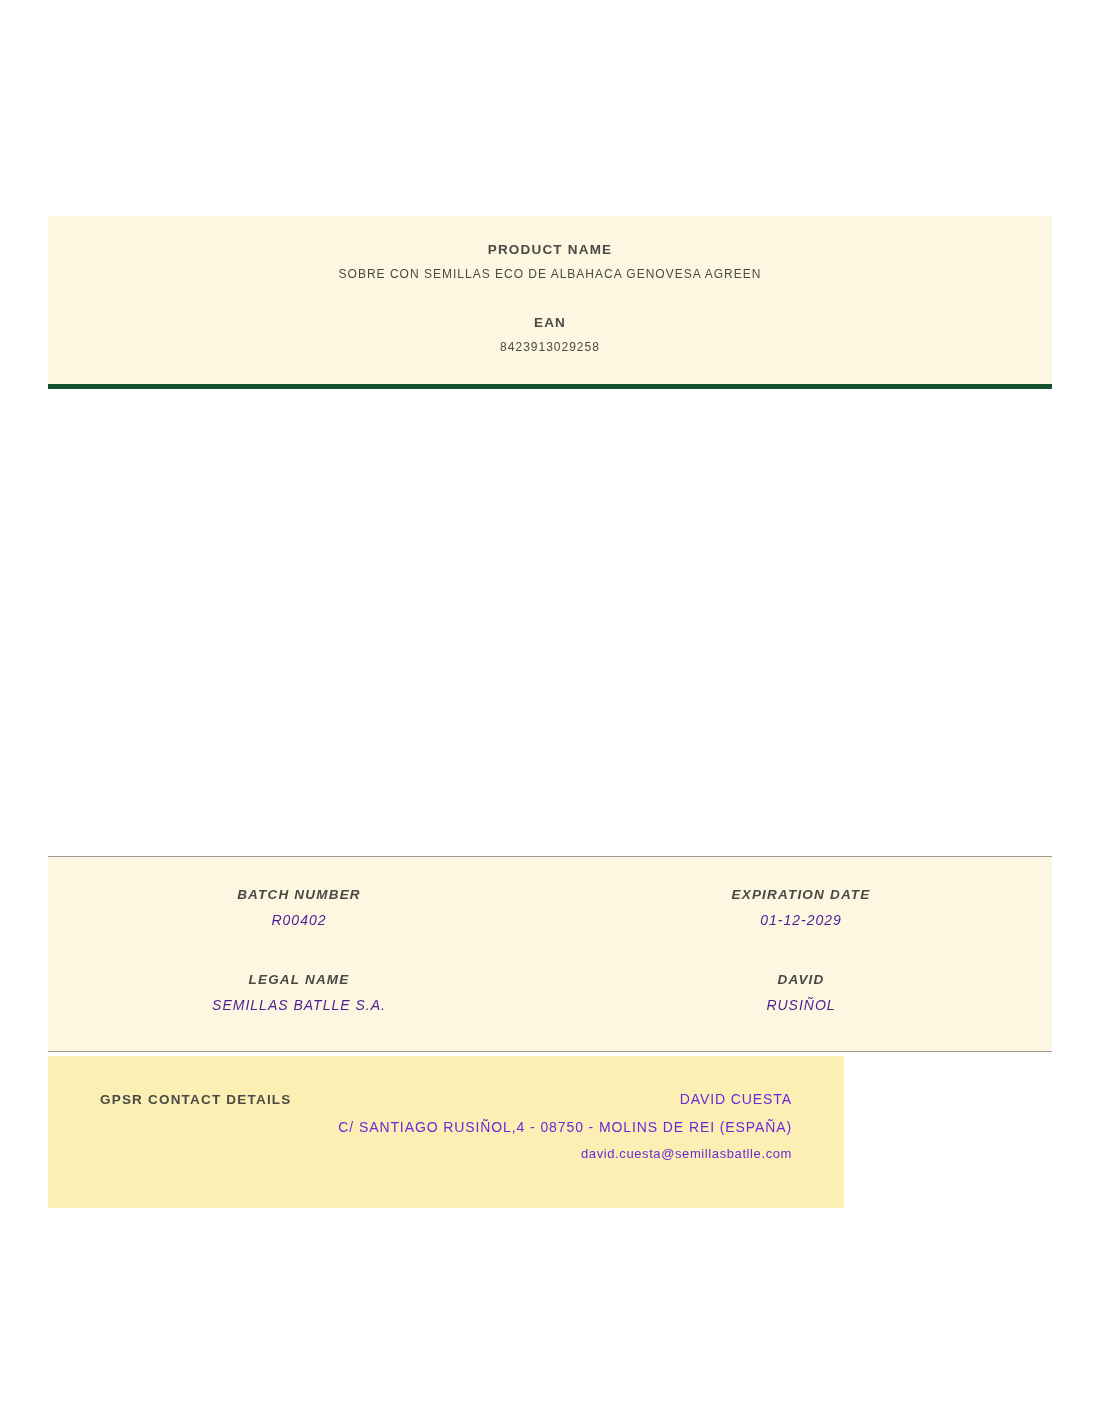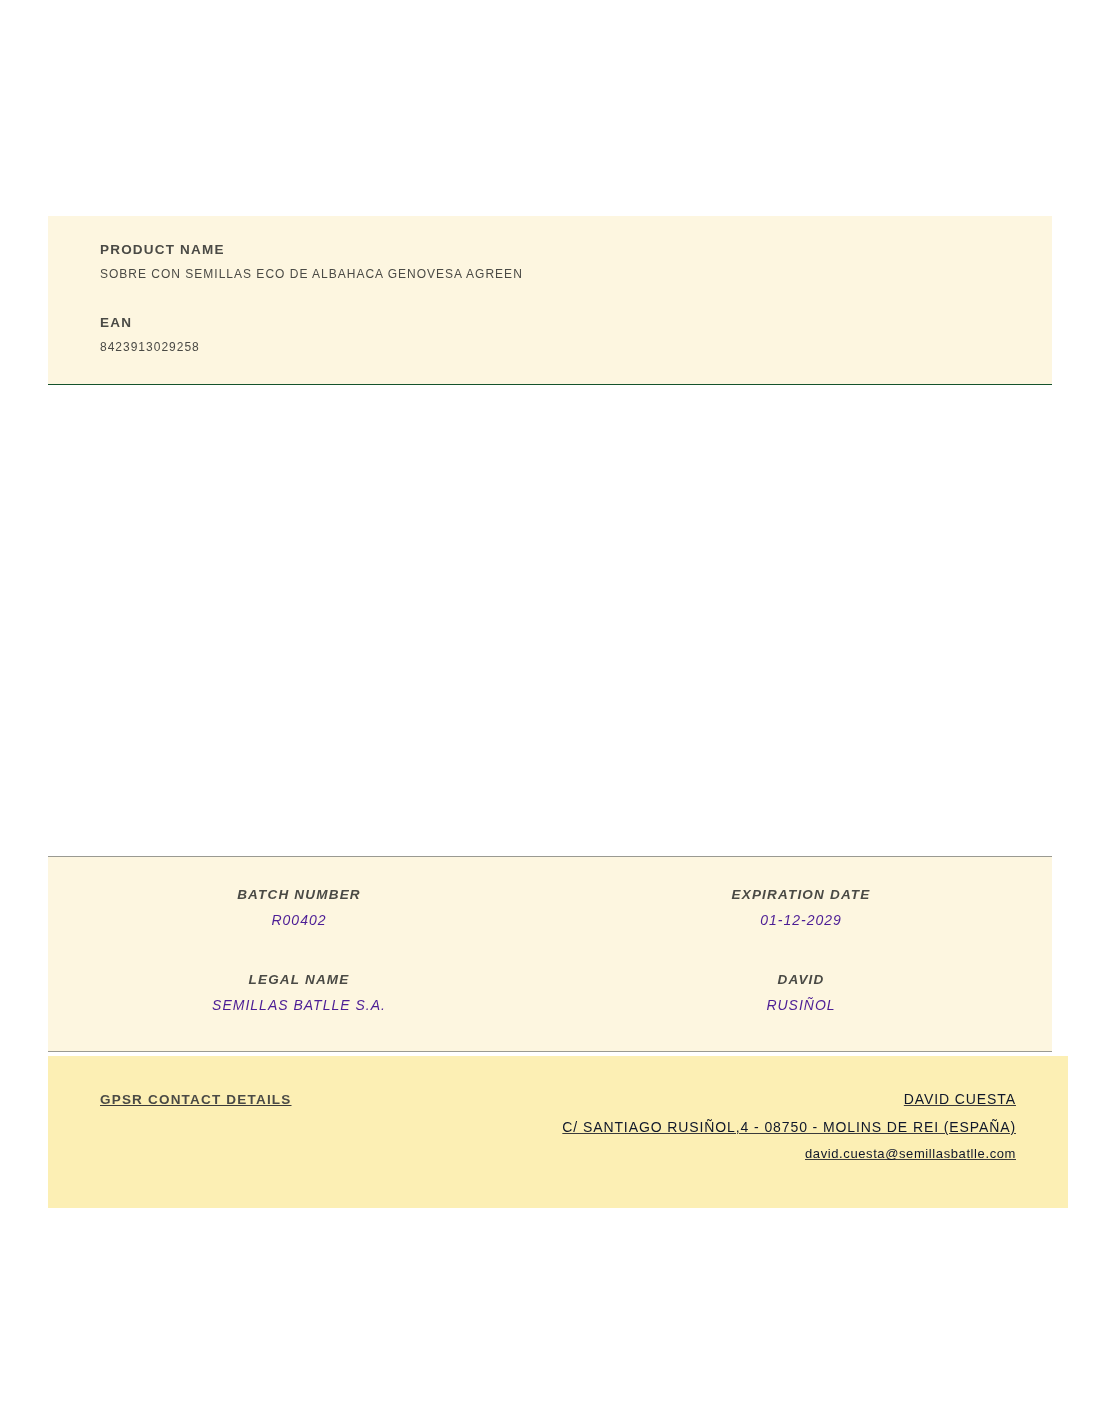--- a/index.html
+++ b/index.html
@@ -21,23 +21,24 @@
     background: #ffffff;
   }
 
   
   .product-block {
     position: absolute;
     left: 48px;
     top: 216px;
     width: 1004px;
     background: #fdf6e0;
-    border-bottom: 1px solid #14532d;
+    border-bottom: 5px solid #14532d;
     box-sizing: border-box;
     padding: 26px 52px 30px 52px;
+    text-align: center;
   }
 
   .field-label {
     font-size: 13.5px;
     font-weight: bold;
     letter-spacing: 1.2px;
     color: #4a4a45;
     margin: 0 0 10px 0;
   }
 
@@ -105,48 +106,47 @@
     letter-spacing: 1.0px;
     color: #4c1d95;
     margin: 10px;
   }
 
   
   .gpsr-block {
     position: absolute;
     left: 48px;
     top: 1056px;
-    width: 1020px;
+    width: 796px;
     height: 152px;
     background: #fcefb4;
     box-sizing: border-box;
     padding: 34px 52px 0 52px;
     display: flex;
     justify-content: space-between;
     align-items: flex-start;
-    text-decoration: underline;
   }
 
   .gpsr-title {
     font-size: 13.5px;
     font-weight: bold;
     letter-spacing: 1.2px;
     color: #4a4a45;
     white-space: nowrap;
     padding-top: 2px;
   }
 
   .gpsr-lines {
     text-align: right;
   }
 
   .gpsr-line {
     font-size: 14px;
     letter-spacing: 0.9px;
-    color: #0f172a;
+    color: #6d28d9;
     margin: 0 0 10px 0;
     line-height: 1.3;
   }
 
   .gpsr-line.email {
     font-size: 13px;
     letter-spacing: 0.6px;
     margin-bottom: 0;
   }
 </style>

